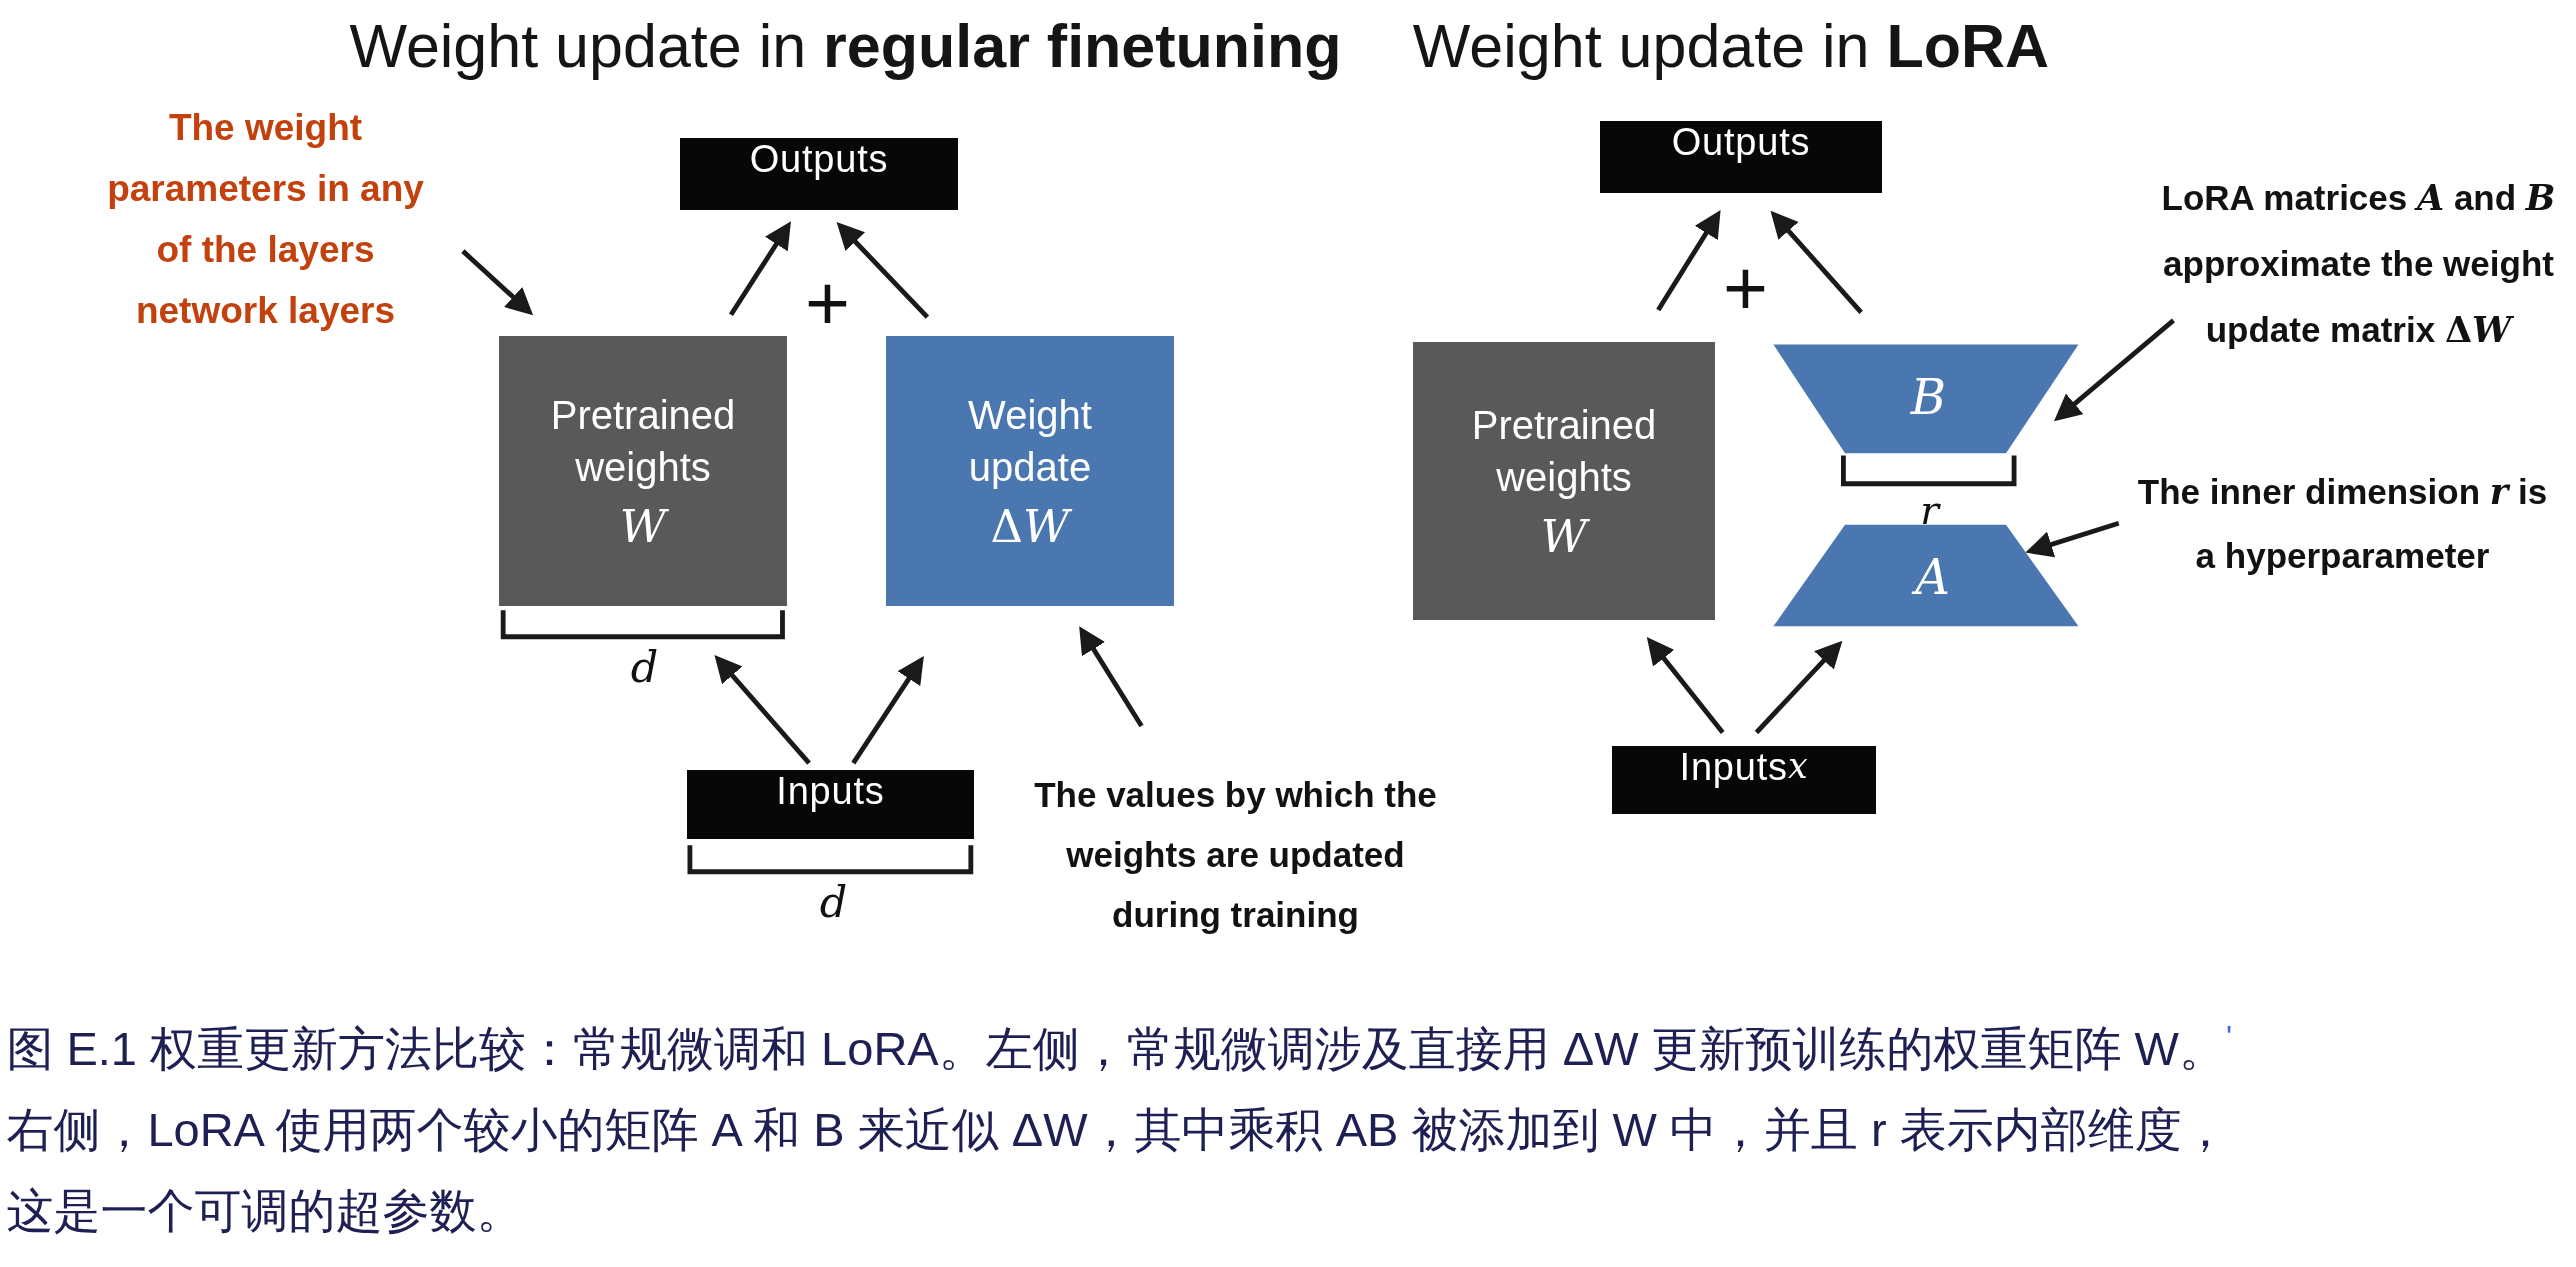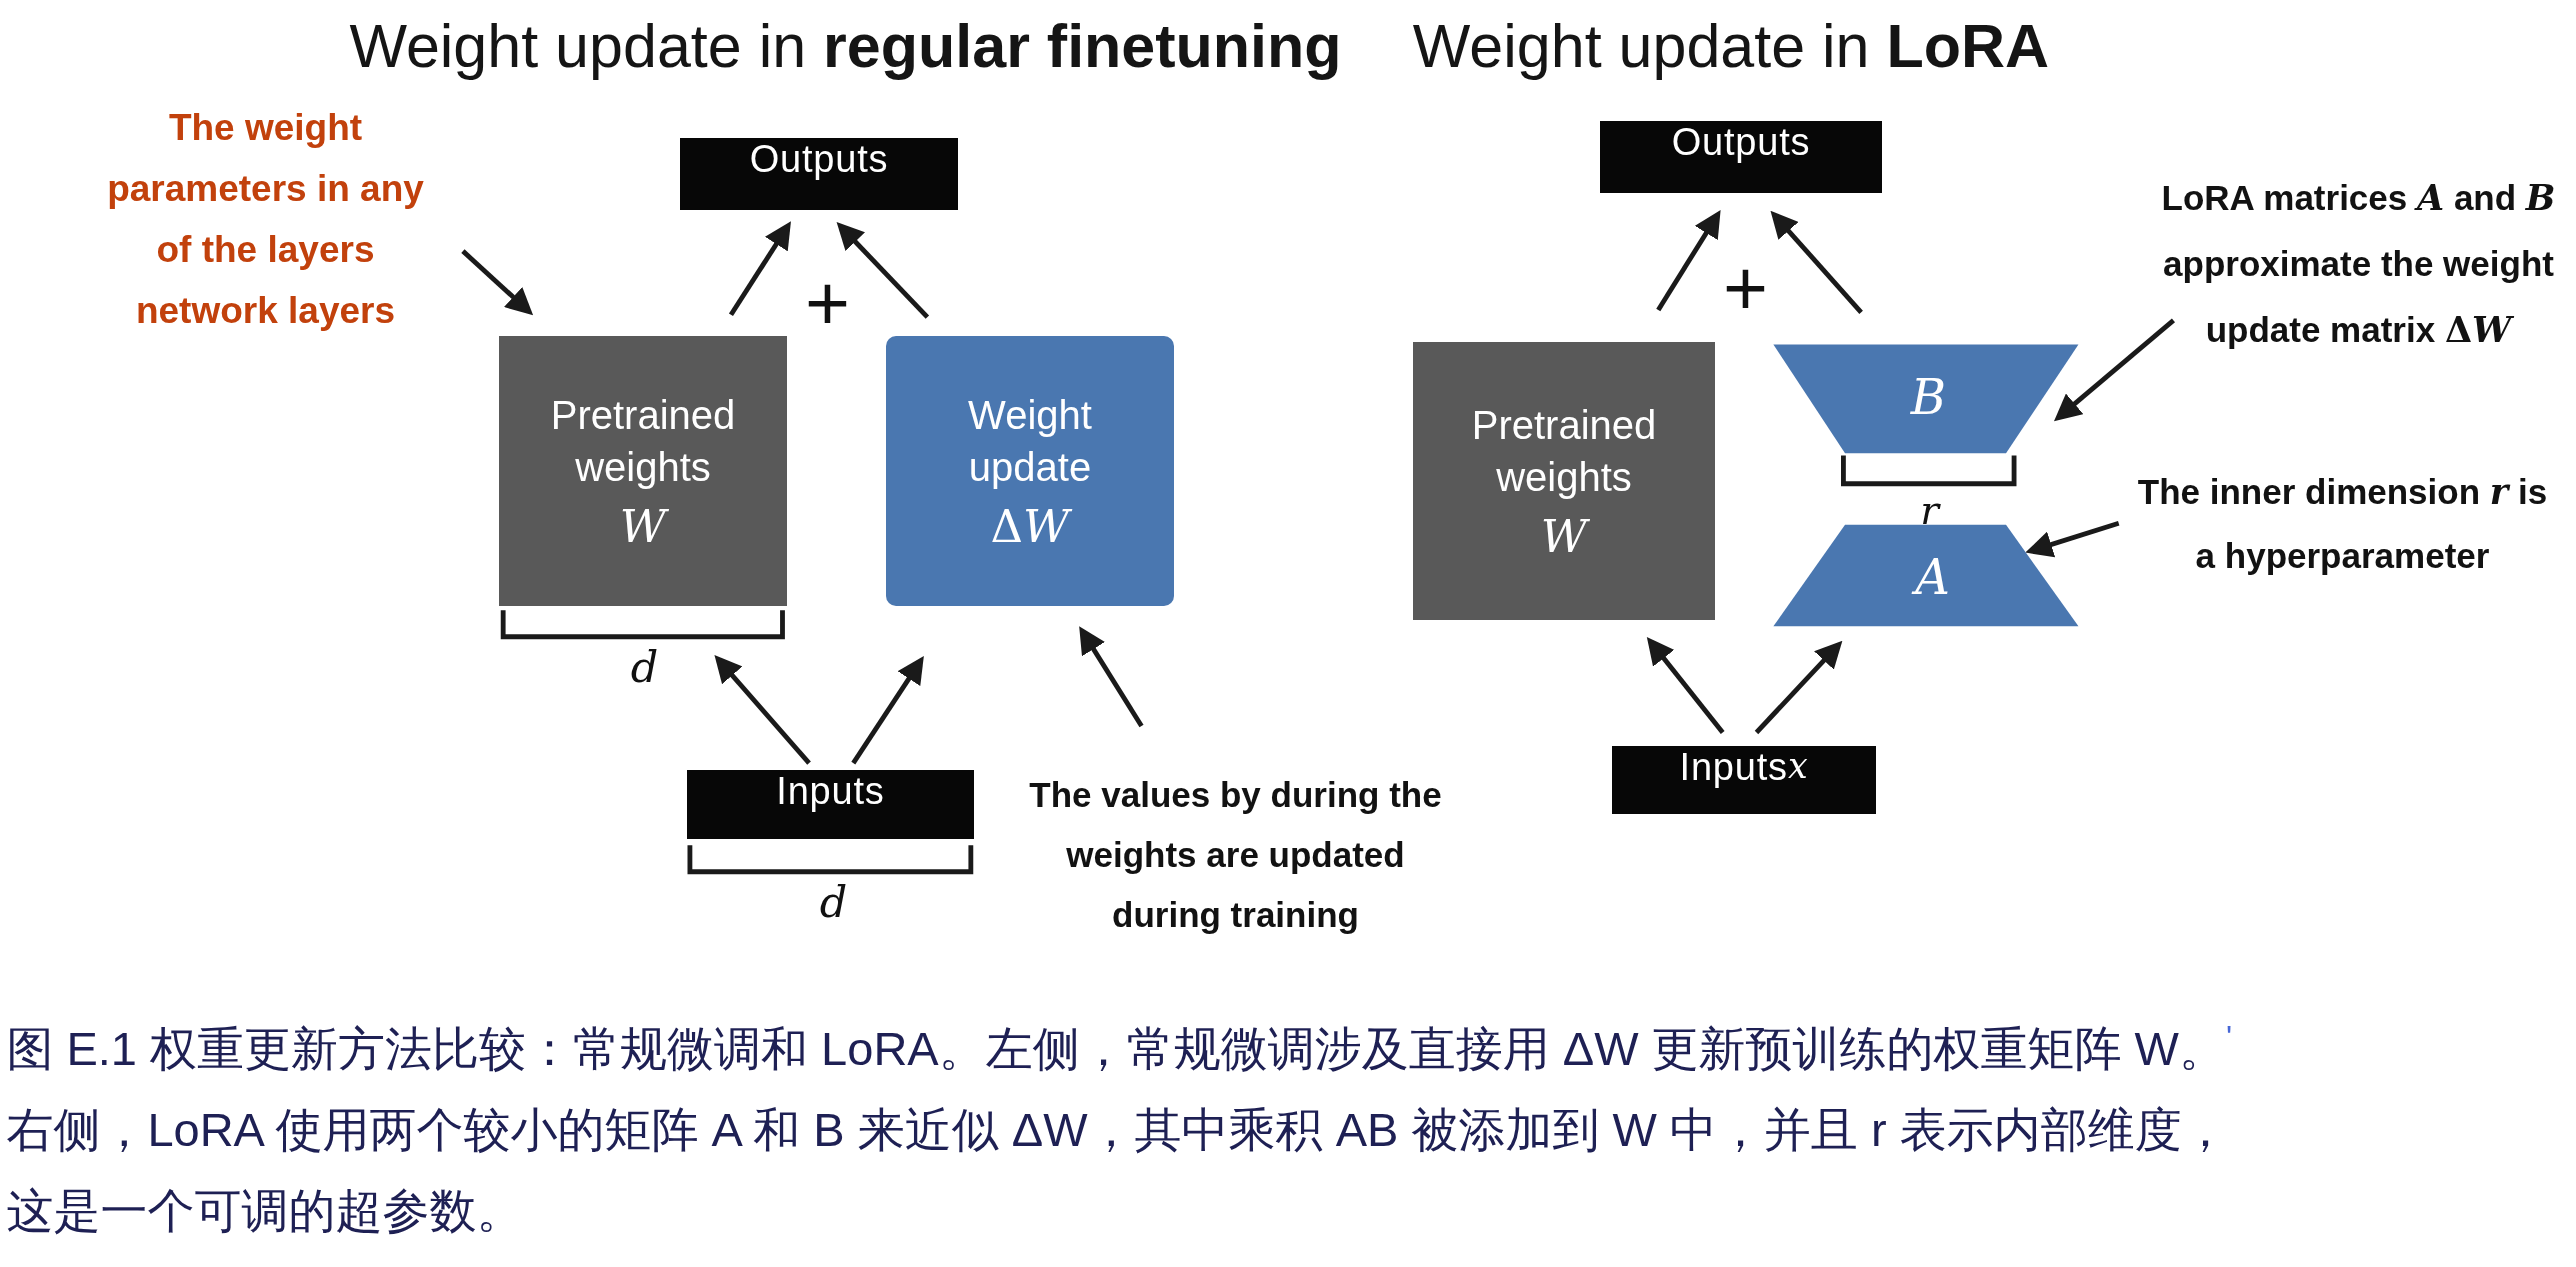--- a/index.html
+++ b/index.html
@@ -79,36 +79,36 @@
   </div>
 
   <div class="abs plus" style="left:783px;top:263px;">+</div>
 
   <div class="abs bigbox graybox" style="left:499px;top:336px;width:288px;height:270px;">
     <div>Pretrained</div>
     <div>weights</div>
     <div class="math boxmath">W</div>
   </div>
 
-  <div class="abs bigbox bluebox" style="left:886px;top:336px;width:288px;height:270px;border-radius:10px;">
+  <div class="abs bigbox bluebox" style="left:886px;top:336px;width:288px;height:270px;">
     <div>Weight</div>
     <div>update</div>
     <div class="boxmath"><span class="mathU">Δ</span><span class="math">W</span></div>
   </div>
 
   <div class="abs dimlab center" style="left:604px;top:642px;width:81px;">d</div>
 
   <div class="abs blackbox" style="left:687px;top:770px;width:287px;height:69px;">
     <span>Inputs</span>
   </div>
 
   <div class="abs dimlab center" style="left:793px;top:877px;width:81px;">d</div>
 
   <div class="abs ann-sm" style="left:1002px;top:765px;width:467px;">
-    <div>The values by during the</div>
+    <div>The values by which the</div>
     <div>weights are updated</div>
     <div>during training</div>
   </div>
 
   <div class="abs title center" style="left:1409px;top:11.3px;width:644px;">
     <span>Weight update in </span><b>LoRA</b>
   </div>
 
   <div class="abs blackbox" style="left:1600px;top:121px;width:282px;height:72px;">
     <span>Outputs</span>

